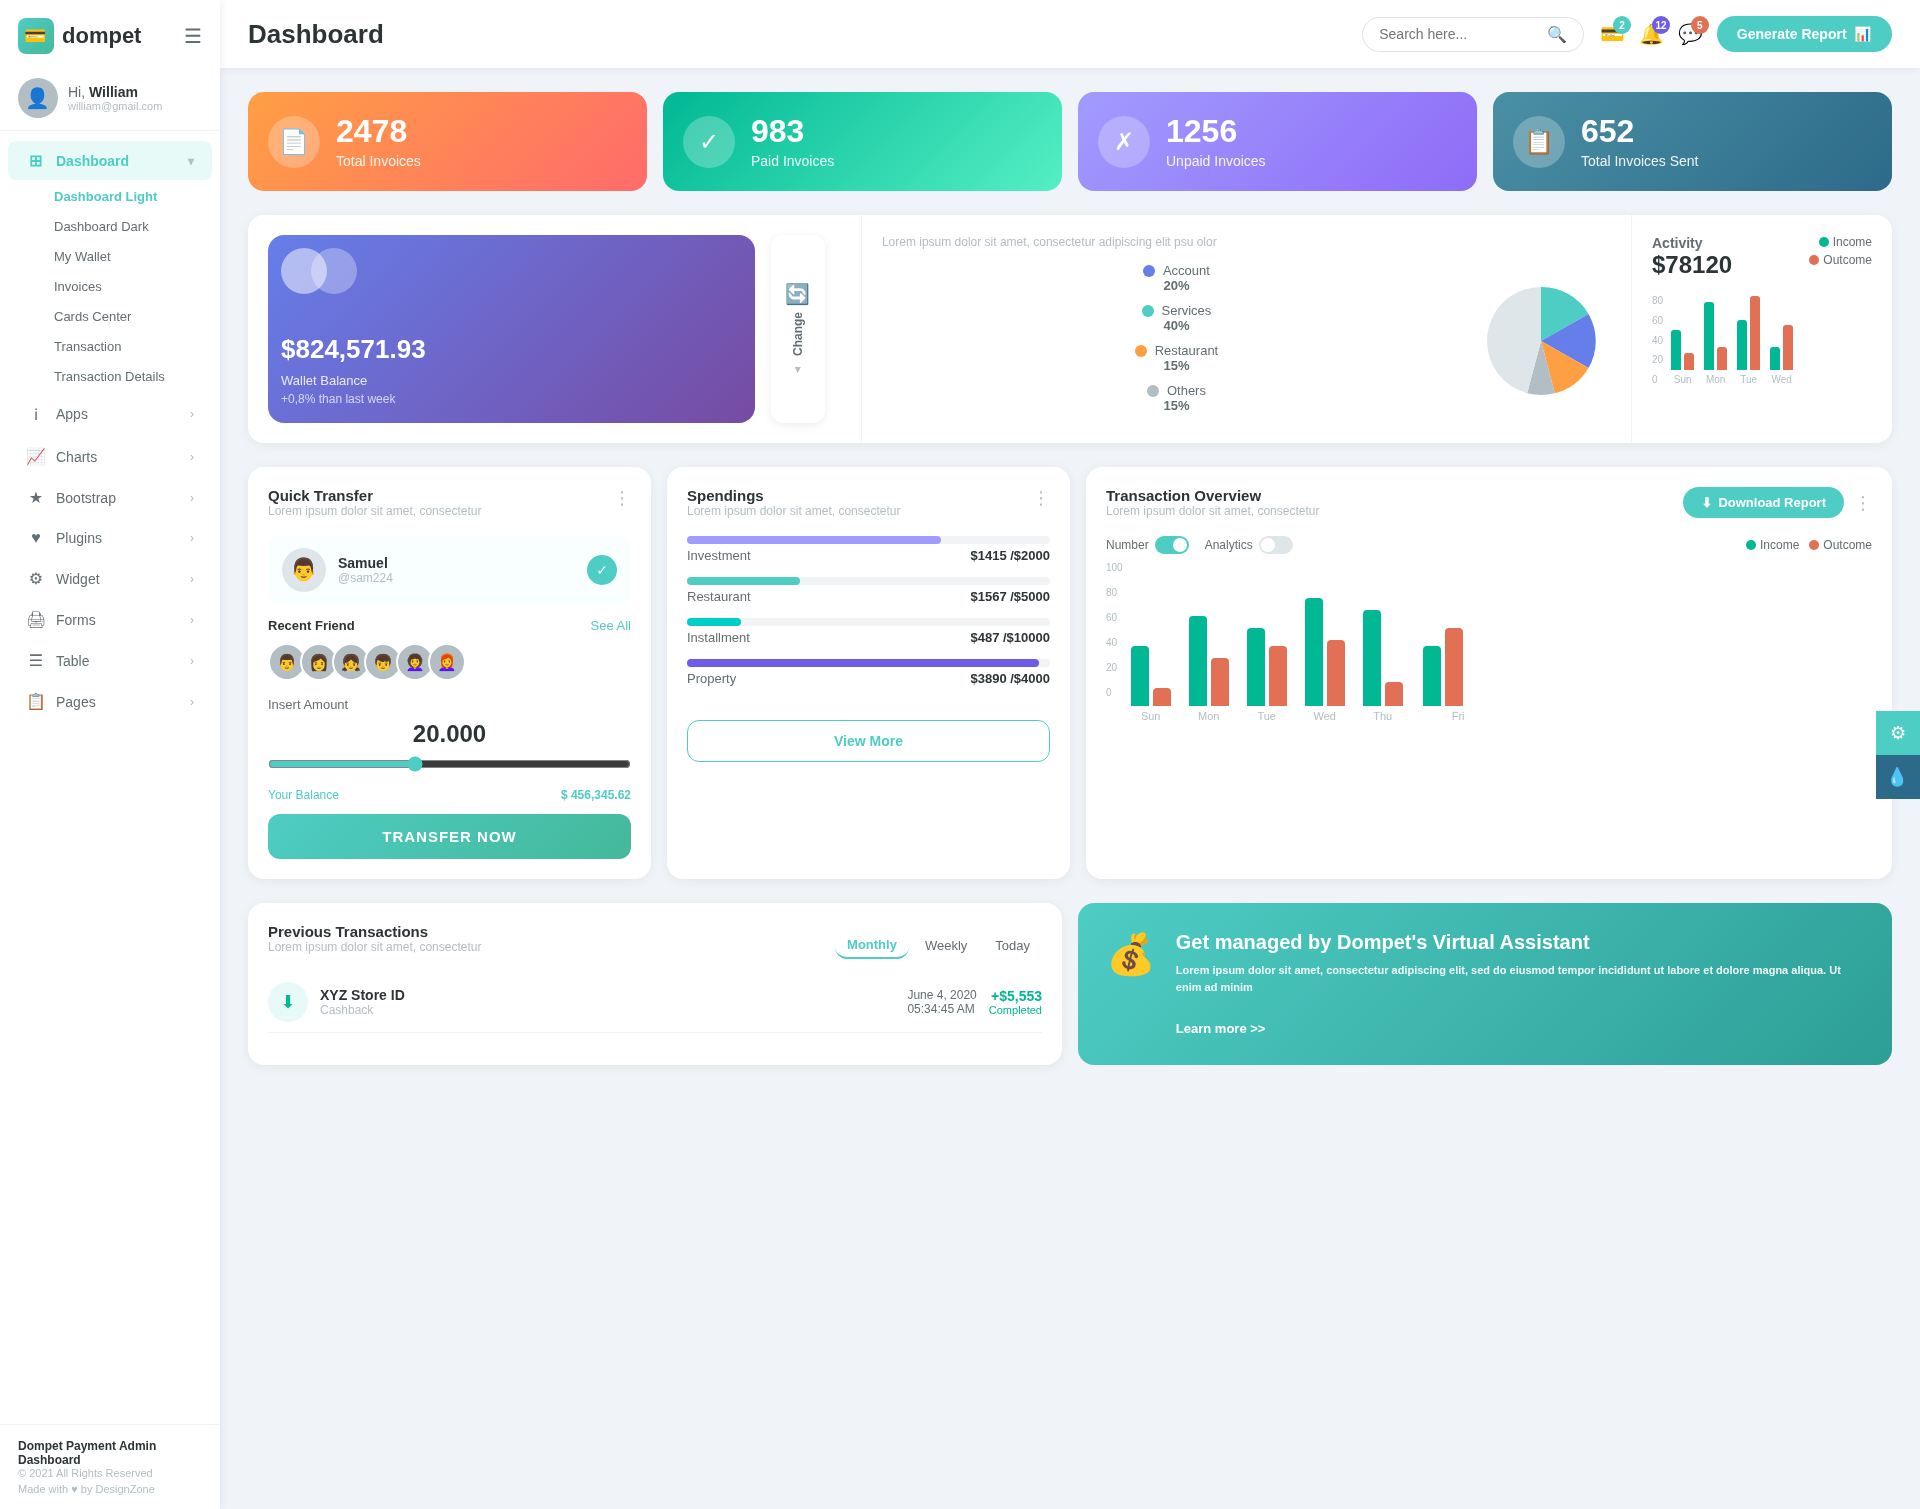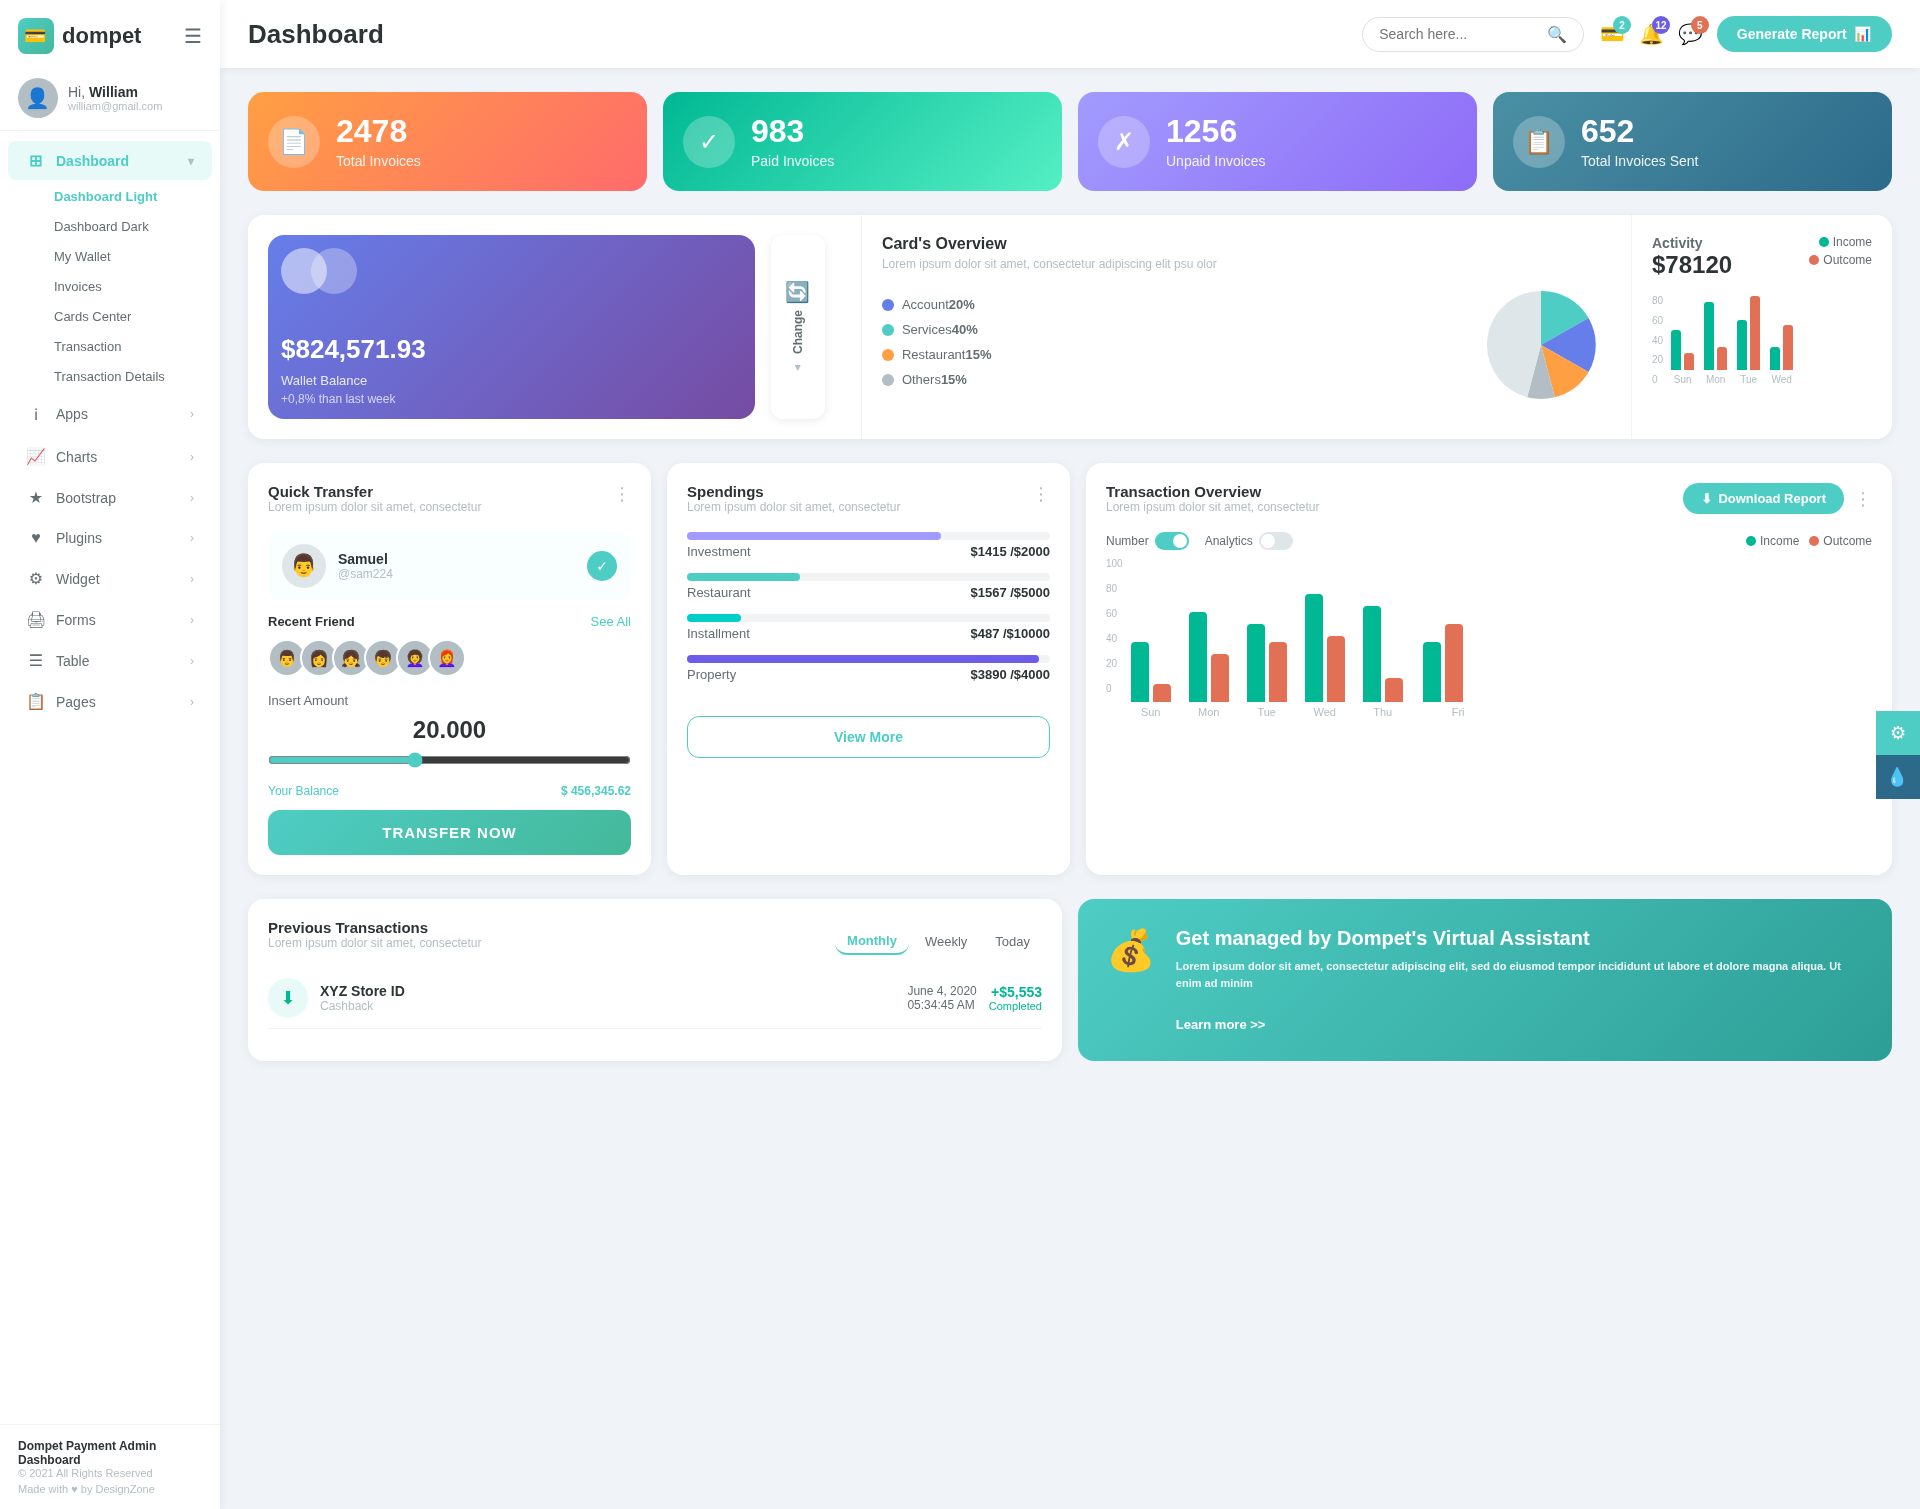--- a/index.html
+++ b/index.html
@@ -150,21 +150,21 @@
       display: flex; flex-direction: column; align-items: center; justify-content: center;
       cursor: pointer; gap: 6px; padding: 10px 0;
       box-shadow: 0 2px 8px rgba(0,0,0,0.08);
       margin: 0 16px;
     }
     .change-btn-wrap .change-icon { font-size: 20px; color: #4ecdc4; }
     .change-btn-wrap .change-text { font-size: 12px; color: #636e72; font-weight: 600; writing-mode: vertical-rl; transform: rotate(180deg); }
     .change-btn-wrap .change-arrow { font-size: 12px; color: #b2bec3; }
     .overview-title { font-size: 16px; font-weight: 700; color: #2d3436; margin-bottom: 4px; }
     .overview-sub { font-size: 12px; color: #b2bec3; margin-bottom: 14px; }
-    .overview-row { display: flex; align-items: center; justify-content: flex-start; margin-bottom: 10px; }
+    .overview-row { display: flex; align-items: center; justify-content: flex-start; margin-bottom: 10px; flex-direction: column; }
     .overview-dot { width: 12px; height: 12px; border-radius: 50%; margin-right: 8px; }
     .overview-category { display: flex; align-items: center; font-size: 13px; color: #636e72; }
     .overview-pct { font-size: 13px; color: #636e72; font-weight: 600; }
     .activity-header { display: flex; justify-content: space-between; align-items: flex-start; margin-bottom: 8px; }
     .activity-title { font-size: 14px; font-weight: 600; color: #636e72; }
     .activity-amount { font-size: 24px; font-weight: 700; color: #2d3436; margin-bottom: 8px; }
     .legend-item { display: flex; align-items: center; gap: 4px; font-size: 12px; color: #636e72; }
     .legend-dot { width: 10px; height: 10px; border-radius: 50%; }
 
     
@@ -447,21 +447,20 @@
             <div class="wallet-change">+0,8% than last week</div>
           </div>
           <div class="change-btn-wrap">
             <span class="change-icon">🔄</span>
             <span class="change-text">Change</span>
             <span class="change-arrow">▾</span>
           </div>
         </div>
 
         <div style="flex:1.4;padding:20px;background:#fff;border-left:1px solid #f1f3f5;border-right:1px solid #f1f3f5;">
-          <div class="overview-title">Card's Overview</div>
           <div class="overview-sub">Lorem ipsum dolor sit amet, consectetur adipiscing elit psu olor</div>
           <div class="overview-pie-row">
             <div class="overview-left">
               <div class="overview-row">
                 <div class="overview-category">
                   <div class="overview-dot" style="background:#667eea;"></div>
                   <span>Account</span>
                 </div>
                 <span class="overview-pct">20%</span>
               </div>

